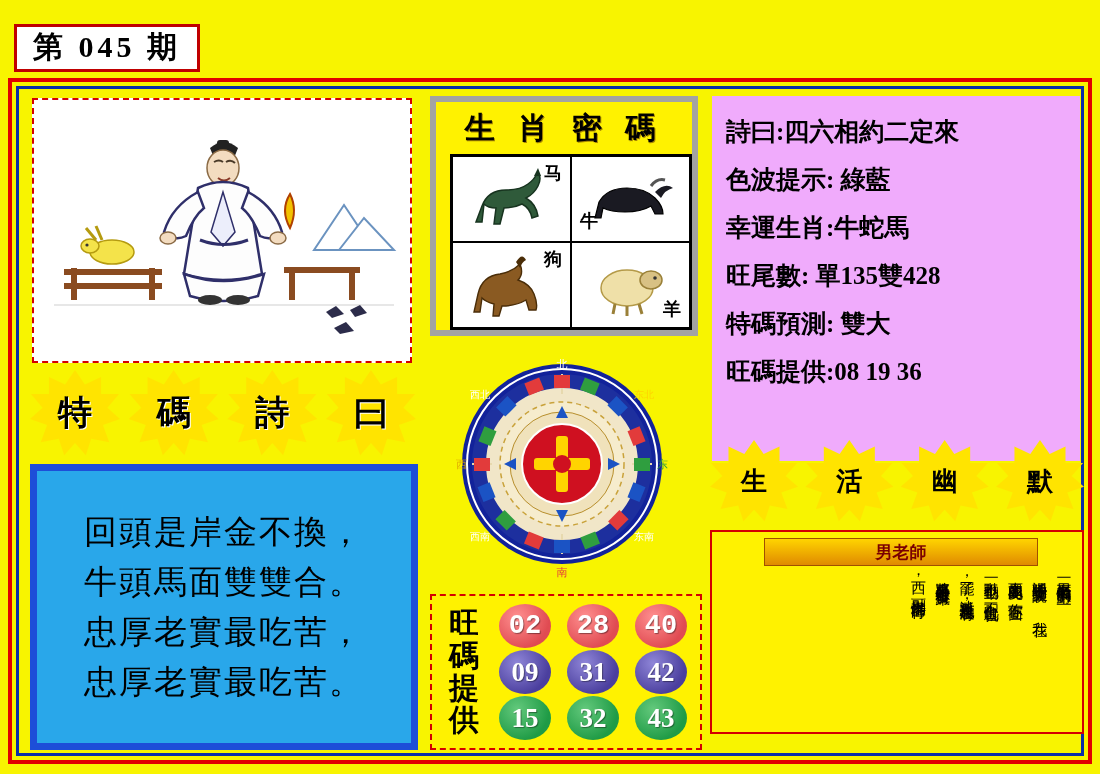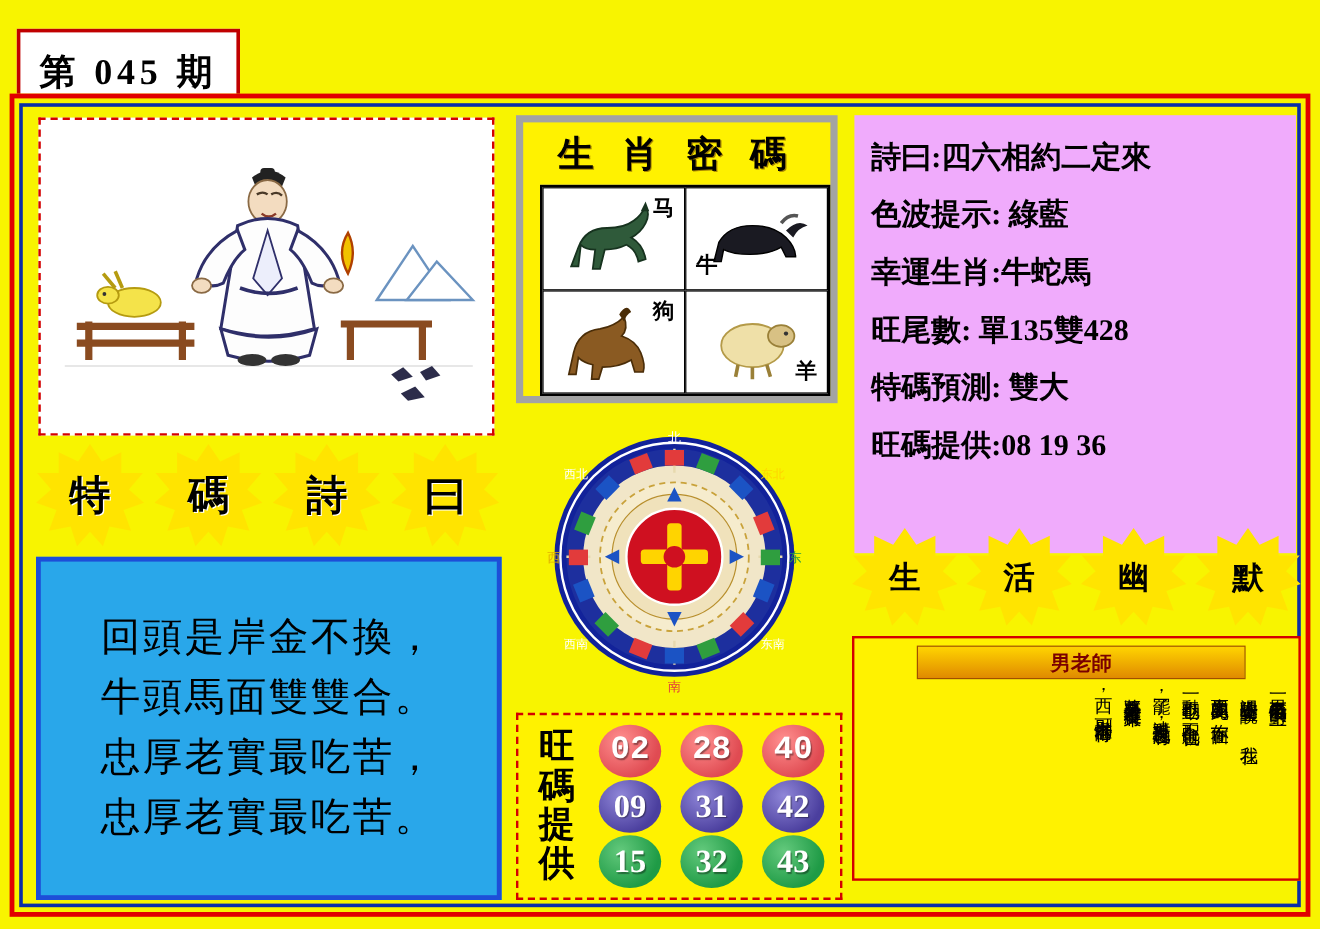--- a/index.html
+++ b/index.html
@@ -13,21 +13,21 @@
     position:relative;
     width:1100px;height:774px;
     background:#f8f400;
     box-sizing:border-box;
   }
   
   .issue-badge{
     position:absolute;left:14px;top:24px;
     border:3px solid #c00000;
     background:#ffffff;
-    padding:17px 16px 6px 16px;
+    padding:3px 16px 6px 16px;
     font-size:30px;font-weight:bold;color:#000;
     letter-spacing:4px;
     line-height:1.1;
   }
   
   .board{
     position:absolute;left:8px;top:78px;
     width:1084px;height:686px;
     border:4px solid #e10000;
     background:#f8f400;
@@ -71,21 +71,21 @@
     display:flex;align-items:center;justify-content:center;
     font-size:34px;font-weight:bold;color:#000;
     text-shadow:1px 1px 0 #fff;
   }
 
   
   .poem{
     position:absolute;left:18px;top:382px;
     width:388px;height:286px;
     background:#29a7ea;
-    border:4px solid #1d4ed8;
+    border:7px solid #1d4ed8;
     box-sizing:border-box;
     display:flex;flex-direction:column;
     justify-content:center;
     padding:6px 14px;
   }
   .poem .line{
     font-size:33px;color:#000;font-weight:normal;
     letter-spacing:2px;line-height:1.52;
     text-align:center;
     white-space:nowrap;

